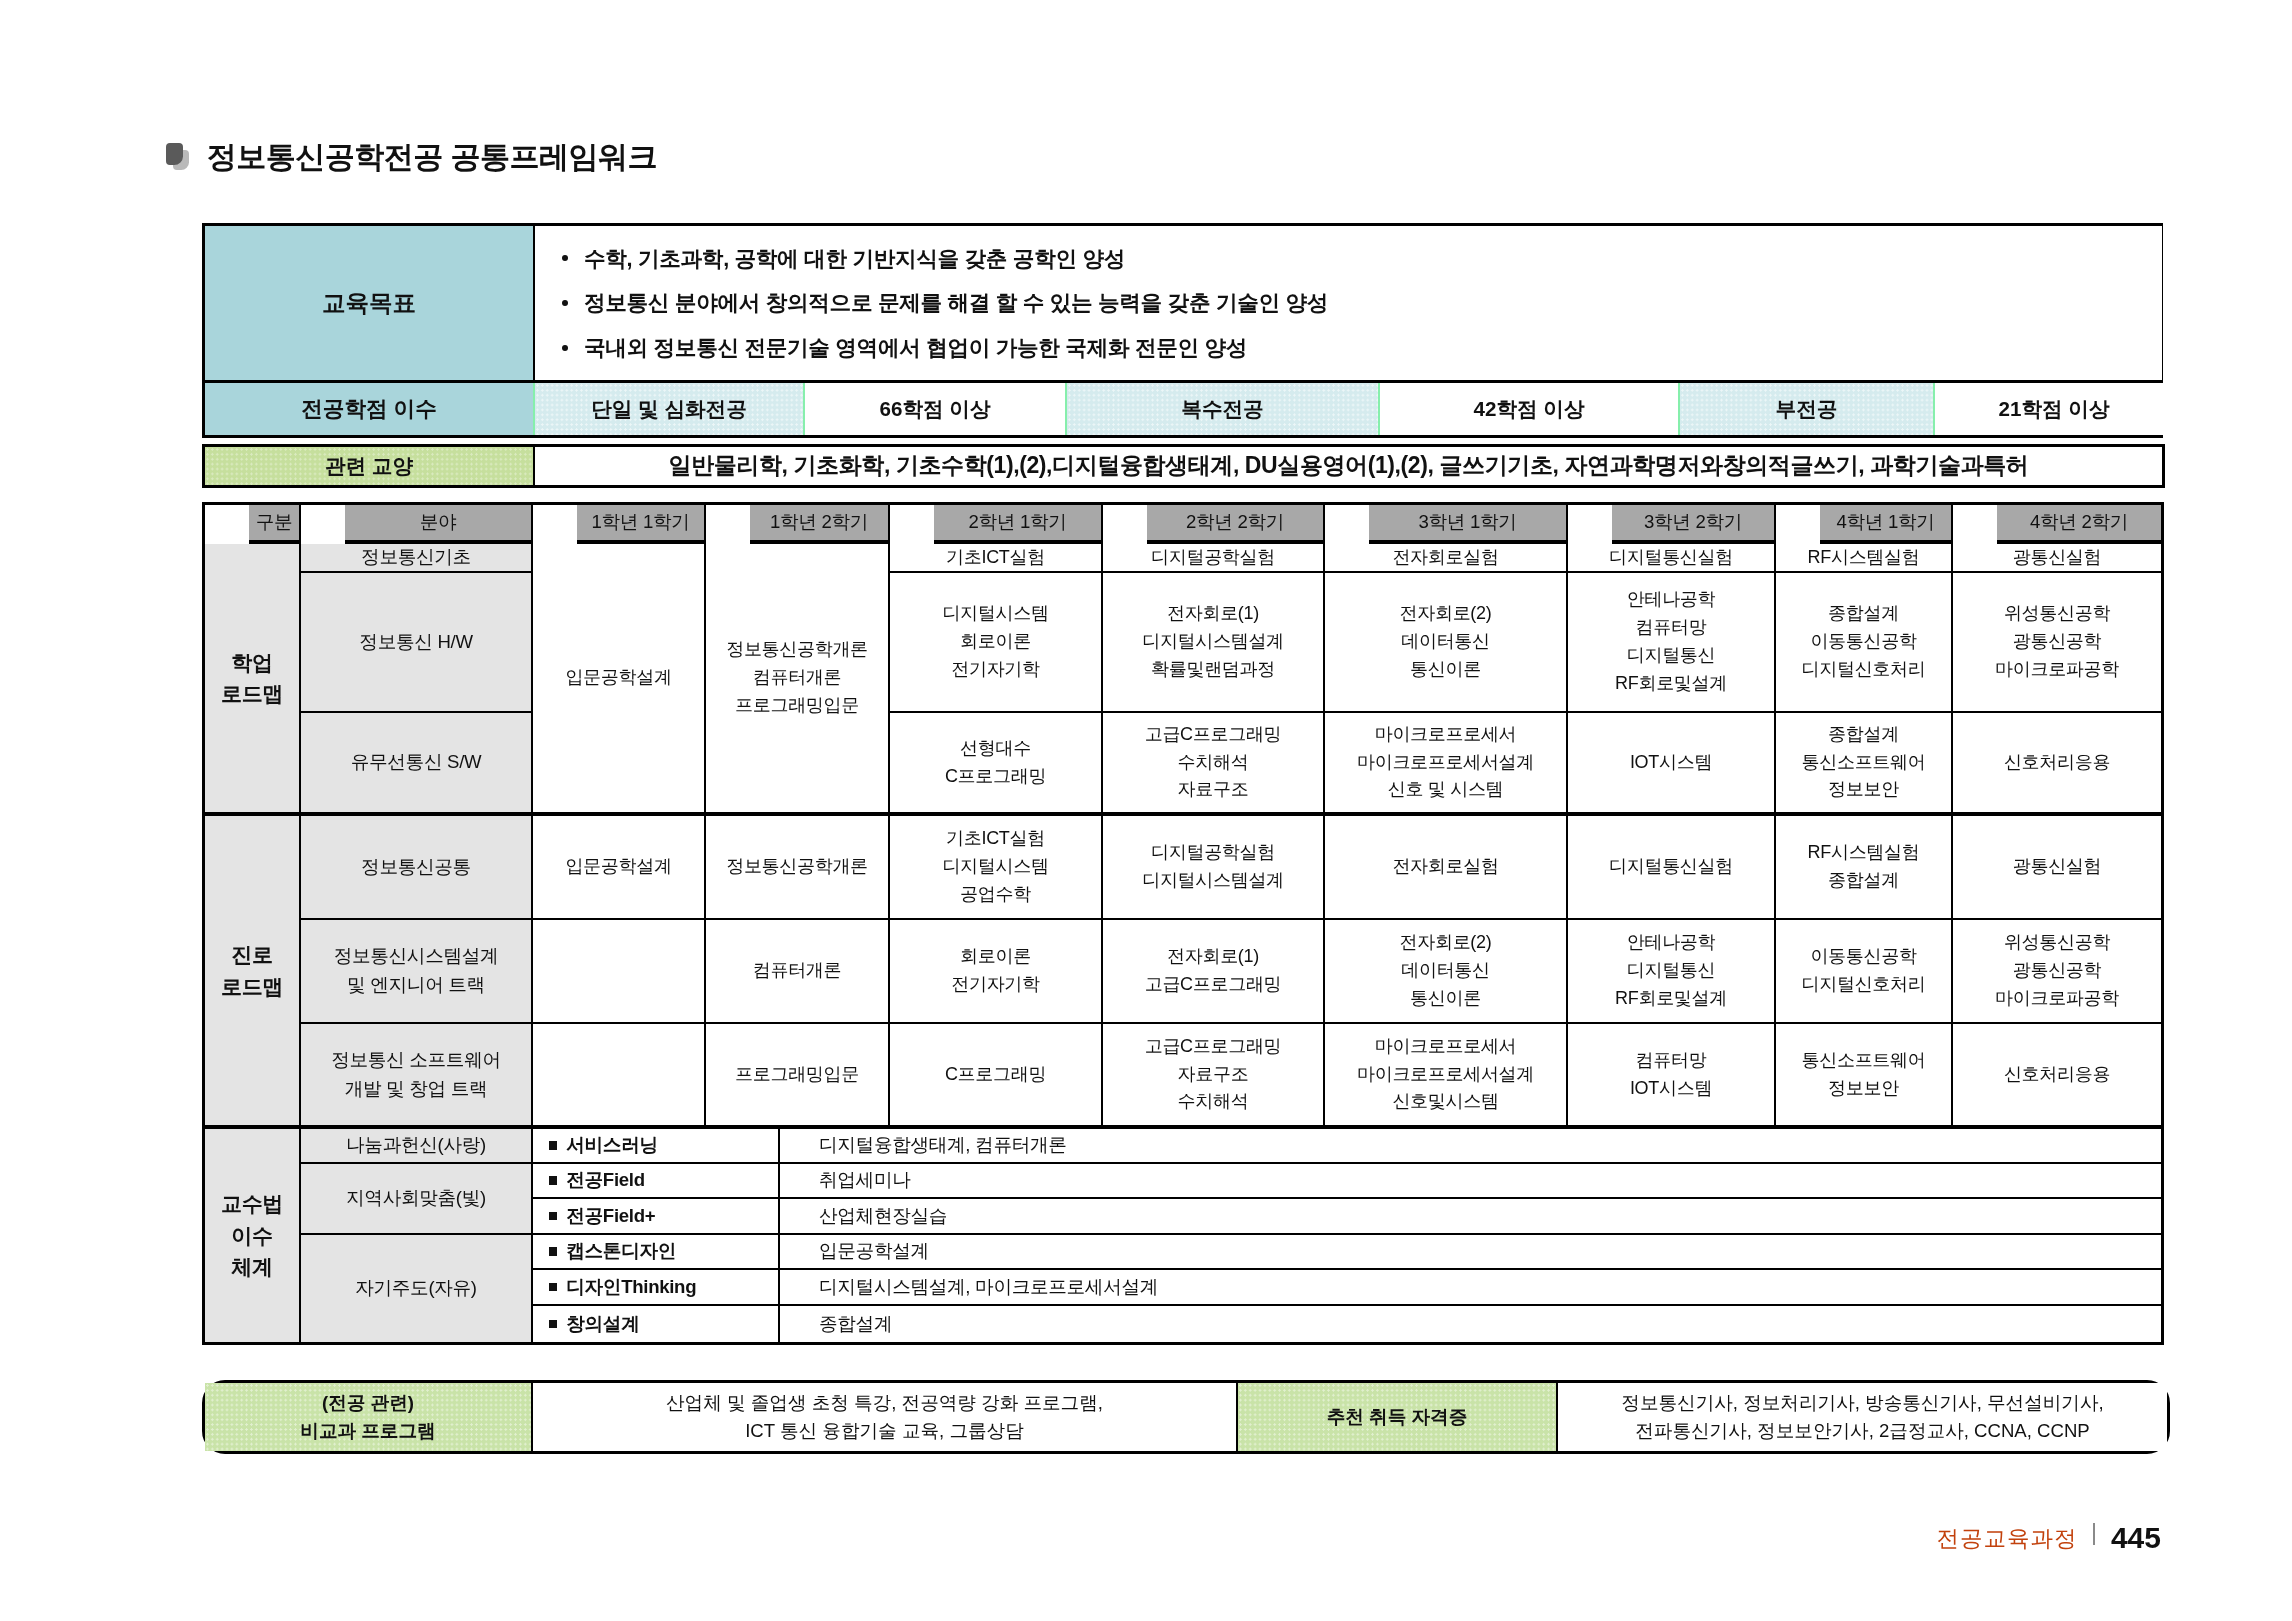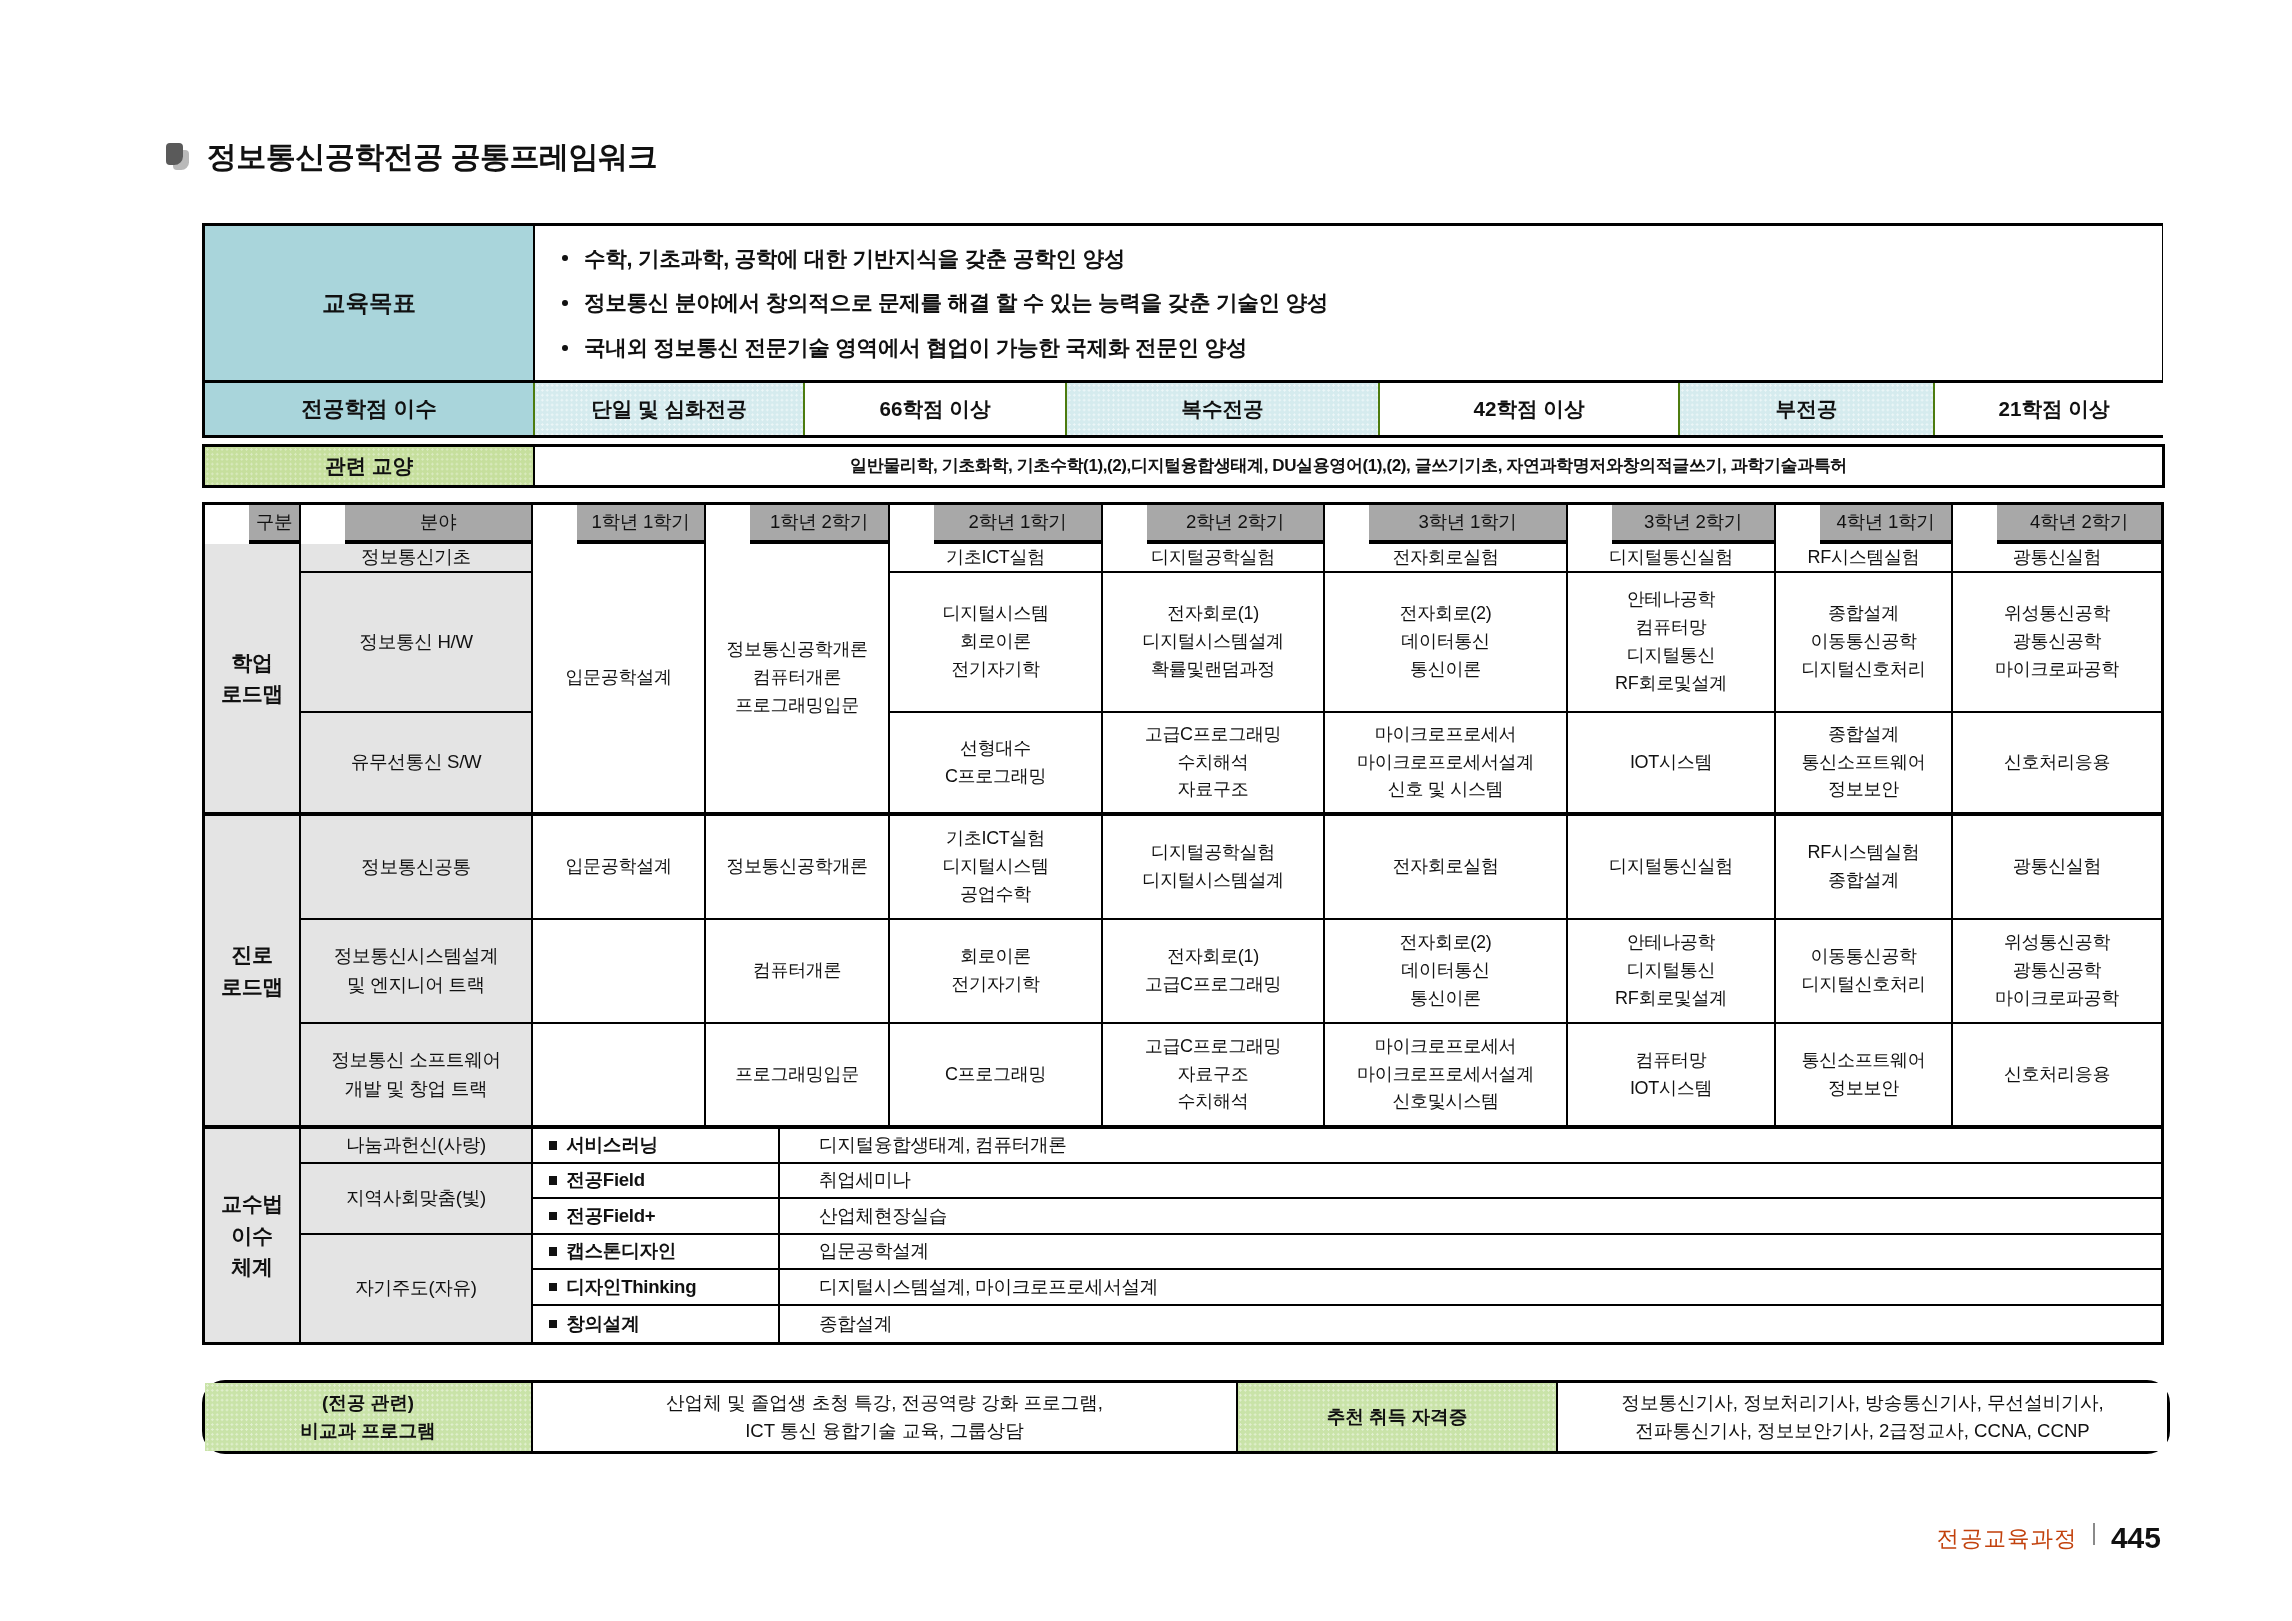--- a/index.html
+++ b/index.html
@@ -24,28 +24,28 @@
   .green-lt{background:#c9e3a8;background-image:radial-gradient(rgba(255,255,255,.45) 1px,transparent 1px);background-size:4.9px 4.9px;}
   .cyan{background:#d9ecee;background-image:radial-gradient(rgba(255,255,255,.6) 1px,transparent 1px);background-size:4.9px 4.9px;}
 
   
   .goals-tbl{left:202px;top:223px;grid-template-columns:1955px;grid-template-rows:154px 52px;grid-row-gap:2.9px;}
   .goals-row{display:grid;grid-template-columns:328px 1627px;grid-column-gap:2px;background:#000;}
   .goals-content{flex-direction:column;align-items:flex-start;justify-content:space-around;padding:9.8px 9.8px 9.8px 27.4px;}
   .goal-line{display:flex;align-items:center;font-size:21.6px;font-weight:bold;letter-spacing:-0.3px;}
   .dot{width:5.9px;height:5.9px;border-radius:50%;background:#111;margin-right:15.7px;flex:0 0 auto;}
   .goals-label{font-size:23.5px;font-weight:bold;}
-  .credits-row{display:grid;grid-template-columns:328px 268px 260px 311px 298px 253px 238px;grid-column-gap:2px;background:#4d7c0f;}
+  .credits-row{display:grid;grid-template-columns:328px 268px 260px 311px 298px 253px 238px;grid-column-gap:2px;background:#86efac;}
   .credits-row .cell{font-size:20.6px;font-weight:bold;}
 
   
   .liberal-tbl{left:202px;top:444px;grid-template-columns:328px 1627px;grid-template-rows:38px;grid-column-gap:2px;}
   .liberal-tbl .cell{font-weight:bold;}
   .liberal-label{font-size:20.6px;}
-  .liberal-value{font-size:17px;letter-spacing:-0.4px;}
+  .liberal-value{font-size:23px;letter-spacing:-0.4px;}
 
   
   .main-grid{
     position:absolute;left:202px;top:502px;border:3.9px solid #000;display:grid;
     grid-template-columns:96px 232px 173px 74px 110px 213px 222px 243px 208px 177px 208px;
     grid-template-rows:39px 29px 140px 103px 104px 104px 105px 35px 35px 36px 35px 36px 36px;
   }
   .mcell{background:#fff;box-sizing:border-box;border-right:2px solid #000;border-bottom:2px solid #000;
          display:flex;align-items:center;justify-content:center;text-align:center;
          white-space:pre-line;font-size:18px;line-height:1.55;letter-spacing:-0.3px;}

